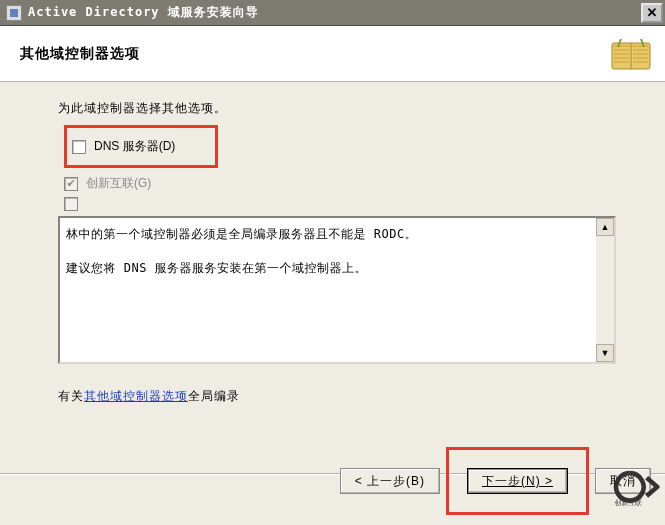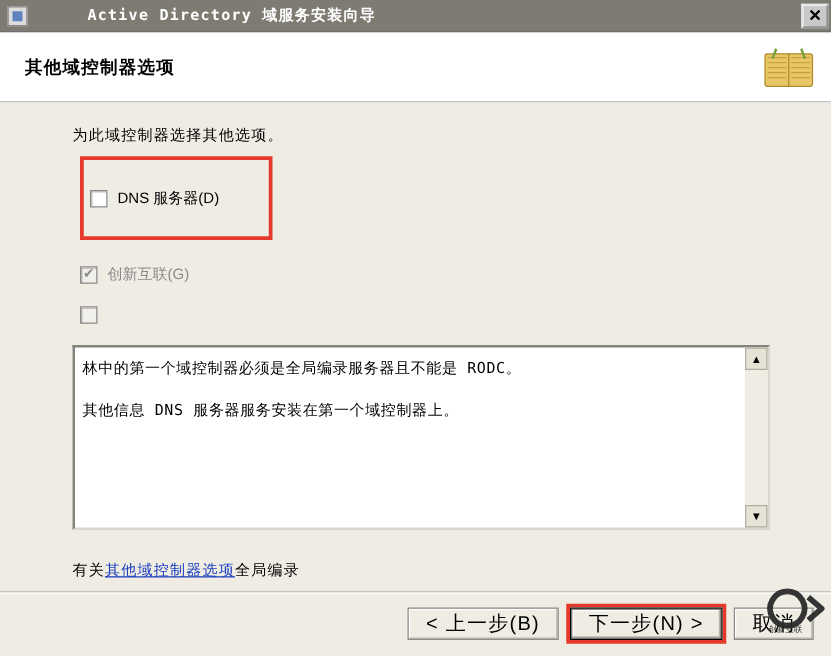--- a/index.html
+++ b/index.html
@@ -14,21 +14,20 @@
     position: relative;
     overflow: hidden;
   }
   
   .titlebar {
     height: 26px;
     background: linear-gradient(#7e7b73, #7e7b73);
     display: flex;
     align-items: center;
     border-bottom: 1px solid #4a4a4a;
-    gap: 42px;
   }
   .titlebar .sysicon {
     width: 16px; height: 16px;
     margin: 0 6px;
     background: #dcdcdc;
     border: 1px solid #888;
     position: relative;
   }
   .titlebar .sysicon::after{
     content:""; position:absolute; left:3px; top:3px; width:8px; height:8px;
@@ -79,21 +78,21 @@
   .intro { margin-bottom: 8px; letter-spacing: 1px; font-family: Liberation Mono, monospace;}
   .opts-wrap { margin-left: 6px; }
   .highlight-red {
     border: 3px solid #e53a2b;
     padding: 5px 40px 5px 5px;
     display: inline-block;
     margin-bottom: 2px;
   }
   .chk {
     display: flex; align-items: center;
-    margin: 17px 0;
+    margin: 5px 0;
   }
   .chk .box {
     width: 14px; height: 14px;
     border: 1px solid #888;
     background: #fff;
     box-shadow: inset 1px 1px 0 rgba(0,0,0,.25);
     margin-right: 8px;
     display:flex; align-items:center; justify-content:center;
     font-size: 11px; line-height:1;
   }
@@ -143,32 +142,33 @@
   .btnbar {
     position: absolute; right: 14px; bottom: 10px;
     display: flex; align-items: center; gap: 6px;
   }
   .wbtn {
     height: 26px;
     padding: 0 14px;
     background: #efece3;
     border: 1px solid #8a8a8a;
     box-shadow: inset -1px -1px 0 #b8b6ac, inset 1px 1px 0 #fff;
-    font-size: 16px;
+    font-size: 12px;
     letter-spacing: 1px;
     display:flex; align-items:center;
   }
   .wbtn.default {
     border: 1px solid #000;
     box-shadow: inset 0 0 0 1px #8a8a8a, inset -2px -2px 0 #b8b6ac, inset 2px 2px 0 #fff;
   }
   .highlight-red-btn {
     border: 3px solid #e53a2b;
-    padding: 0;
+    padding: 18px;
     display: inline-flex;
+    text-decoration: underline;
   }
   .watermark {
     position: absolute; right: 0; bottom: 6px;
     width: 52px; height: 52px;
     pointer-events: none;
     opacity: 0.95;
   }
 </style>
 </head>
 <body>
@@ -208,21 +208,21 @@
     </label>
     <label class="chk disabled">
       <span class="box"></span>
     </label>
   </div>
 
   <div class="infoarea-wrap">
     <div class="infoarea">
       <div>林中的第一个域控制器必须是全局编录服务器且不能是 RODC。</div>
       <div style="height:14px"></div>
-      <div>其他信息 DNS 服务器服务安装在第一个域控制器上。</div>
+      <div>建议您将 DNS 服务器服务安装在第一个域控制器上。</div>
     </div>
     <div class="scrollbar">
       <div class="arrow">▲</div>
       <div class="track"></div>
       <div class="arrow">▼</div>
     </div>
   </div>
 
   <div class="morelink-line">
     <span>有关</span><a class="morelink">其他域控制器选项</a><span>全局编录</span>

